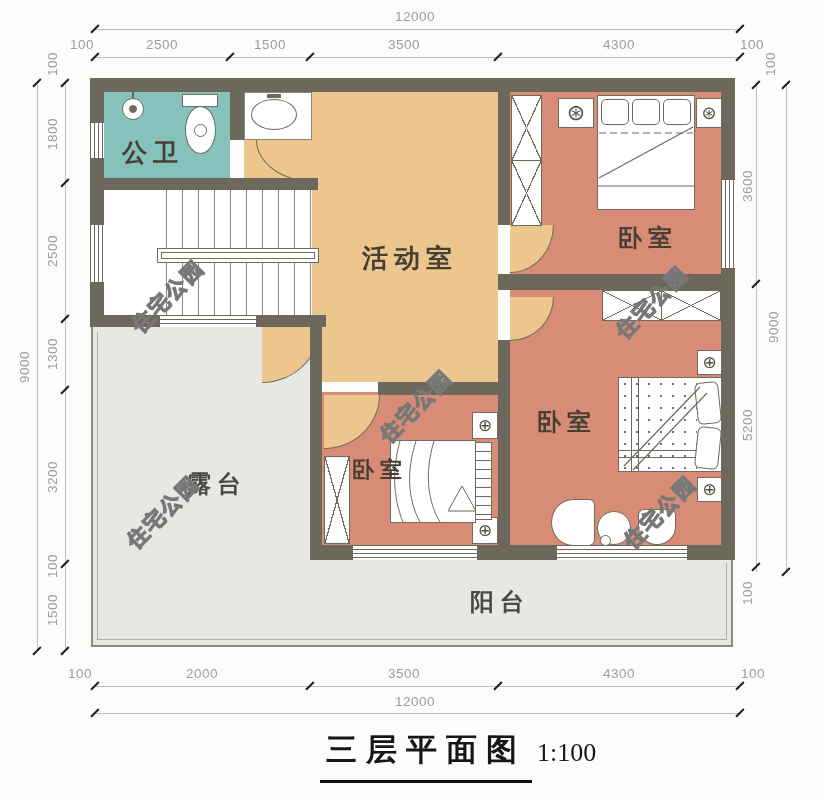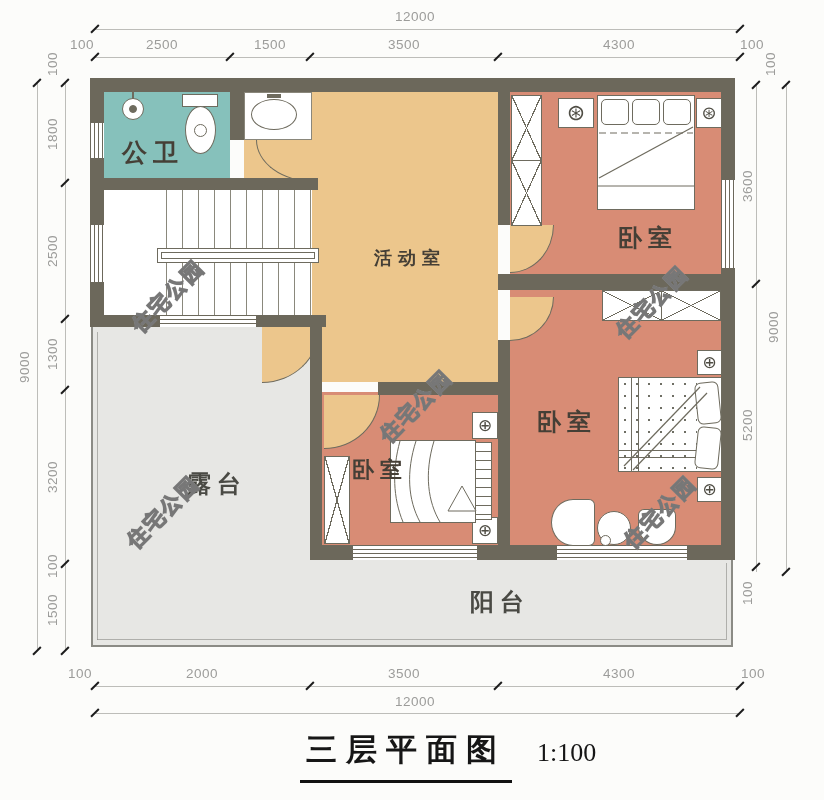--- a/index.html
+++ b/index.html
@@ -42,21 +42,21 @@
          color:var(--label_text);letter-spacing:6px;white-space:nowrap;font-weight:bold;}
   .wm{position:absolute;transform:translate(-50%,-50%) rotate(-45deg);font-size:21px;letter-spacing:2px;
       color:#fff;-webkit-text-stroke:1.2px #777;text-shadow:0 0 1px #888;font-weight:bold;white-space:nowrap;
       font-family:"Liberation Serif",serif;}
   .dim{position:absolute;transform:translate(-50%,-50%);color:var(--dim_text);font-size:13.5px;
        white-space:nowrap;letter-spacing:.5px;}
   .dim.v{transform:translate(-50%,-50%) rotate(-90deg);}
   .dline{position:absolute;background:#bdbdb9;}
   .tick{position:absolute;width:11px;height:2.2px;background:#1c1c1c;transform:translate(-50%,-50%) rotate(-45deg);}
   .title-cn{position:absolute;font-family:Liberation Sans, sans-serif;font-weight:bold;font-size:31px;
-            color:#161616;letter-spacing:9px;border-bottom:3.5px solid #111;padding:0 6px 9px 6px;}
+            color:#161616;letter-spacing:9px;border-bottom:3.5px solid #111;padding:0 6px 9px 6px;margin-left:20px;}
   .title-scale{position:absolute;font-family:"Liberation Serif",serif;font-size:26px;color:#161616;}
   svg.overlay{position:absolute;left:0;top:0;pointer-events:none;}
 </style>
 </head>
 <body>
 
 <div class="plan">
 
   <div class="floor f-bath" style="left:104px;top:92px;width:126px;height:86px;"></div>
   <div class="furn" style="left:244px;top:92px;width:68px;height:48px;border-color:#8a877b;"></div>
@@ -163,21 +163,21 @@
 
     <path d="M400,441 C392,470 393,498 403,522" fill="none" stroke="#6e6b5e" stroke-width="1"></path>
     <path d="M416,441 C406,472 408,500 420,522" fill="none" stroke="#6e6b5e" stroke-width="1"></path>
     <path d="M434,441 C424,474 428,502 440,522" fill="none" stroke="#6e6b5e" stroke-width="1"></path>
     <path d="M462,486 L476,511 L448,511 Z" fill="#fff" stroke="#6e6b5e" stroke-width="1"></path>
 
     <path d="M576,106 l-6,10 M576,106 l6,10 M576,106 l0,-10" stroke="#6e6b5e" stroke-width="0" fill="none"></path>
   </svg>
 
   <div class="label" style="left:153px;top:152px;font-size:25px;">公卫</div>
-  <div class="label" style="left:410px;top:258px;font-size:18px;">活动室</div>
+  <div class="label" style="left:410px;top:258px;font-size:26px;">活动室</div>
   <div class="label" style="left:648px;top:238px;font-size:24px;">卧室</div>
   <div class="label" style="left:567px;top:422px;font-size:24px;">卧室</div>
   <div class="label" style="left:380px;top:470px;font-size:22px;">卧室</div>
   <div class="label" style="left:217px;top:484px;font-size:24px;color:#4a4a44;">露台</div>
   <div class="label" style="left:500px;top:602px;font-size:24px;color:#4a4a44;">阳台</div>
 
   <div class="wm" style="left:168px;top:296px;">住宅公园</div>
   <div class="wm" style="left:163px;top:512px;">住宅公园</div>
   <div class="wm" style="left:416px;top:406px;">住宅公园</div>
   <div class="wm" style="left:652px;top:302px;">住宅公园</div>

